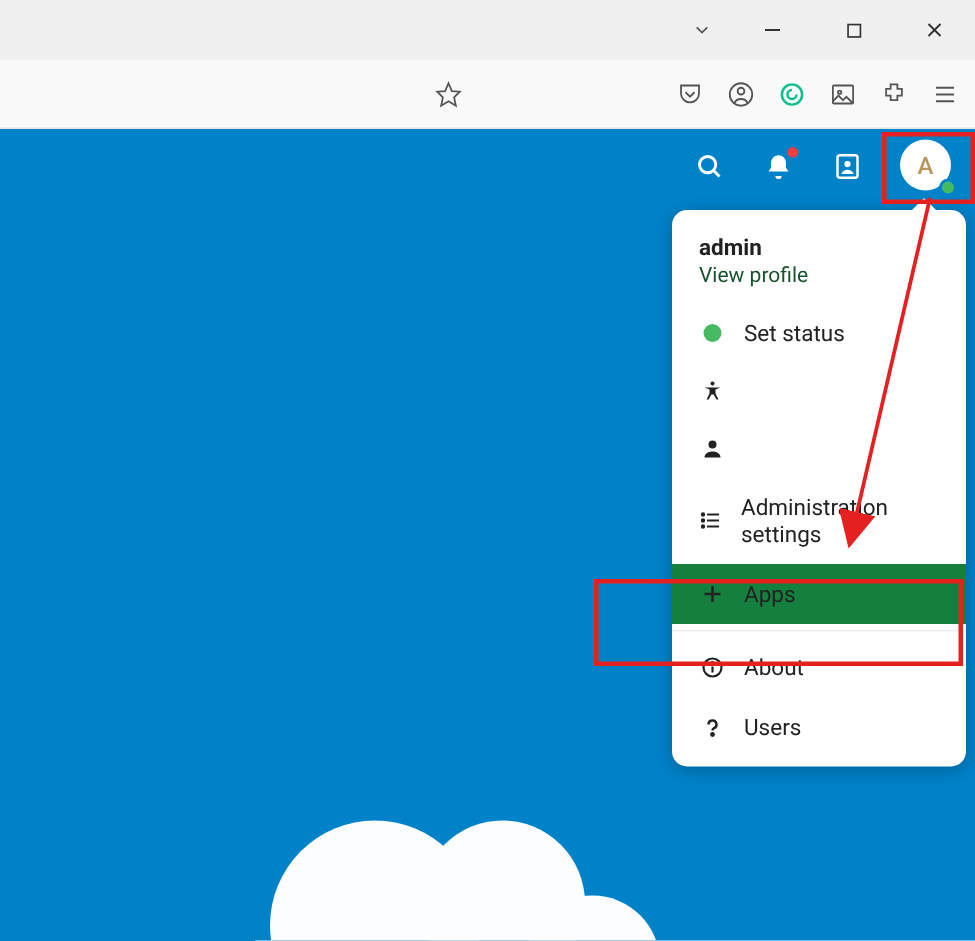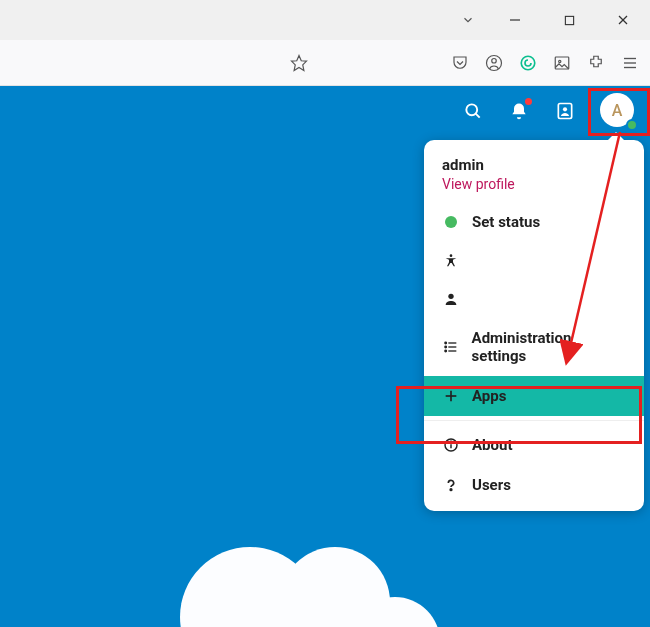--- a/index.html
+++ b/index.html
@@ -29,28 +29,28 @@
 
   
   .content { position:absolute; top:136px; left:0; right:0; bottom:0; background:#0082c9; overflow:hidden; }
   .cloud { position:absolute; bottom:-60px; left:180px; width:260px; height:180px; }
   .cloud::before, .cloud::after, .cloud-inner { content:""; position:absolute; background:#fcfdff; border-radius:50%; }
   .cloud::before { width:140px; height:140px; left:0; bottom:0; }
   .cloud::after  { width:110px; height:110px; left:100px; bottom:30px; }
   .cloud-inner   { width:90px;  height:90px;  left:170px; bottom:0; }
 
   
-  .menu { position:absolute; top:140px; right:6px; width:220px; background:#fff; border-radius:10px; box-shadow:0 2px 12px rgba(0,0,0,.25); padding:12px 0 6px 0; z-index:10; }
+  .menu { position:absolute; top:140px; right:6px; width:196px; background:#fff; border-radius:10px; box-shadow:0 2px 12px rgba(0,0,0,.25); padding:12px 0 6px 0; z-index:10; }
   .menu::before { content:""; position:absolute; top:-8px; right:20px; width:0; height:0; border-left:8px solid transparent; border-right:8px solid transparent; border-bottom:8px solid #fff; }
   .menu-head { padding: 4px 18px 10px 18px; }
   .menu-head .name { font-weight:700; font-size:15px; color:#222; }
-  .menu-head .view { font-size:14px; color:#be185d; margin-top:2px; cursor:pointer; }
-  .menu-item { display:flex; align-items:center; gap:12px; padding: 11px 18px; font-size:15px; color:#222; cursor:pointer;font-weight:bold; }
+  .menu-head .view { font-size:14px; color:#14532d; margin-top:2px; cursor:pointer; }
+  .menu-item { display:flex; align-items:center; gap:12px; padding: 11px 18px; font-size:15px; color:#222; cursor:pointer; }
   .menu-item .mi-icon { width:18px; display:flex; justify-content:center; color:#222; }
-  .menu-item.hl { background:#14b8a6; }
+  .menu-item.hl { background:#15803d; }
   .sep { height:1px; background:#eee; margin:4px 0; }
   .status-dot { width:12px; height:12px; background:#46ba61; border-radius:50%; display:inline-block; }
 
   
   .annot-avatar { position:absolute; top:88px; right:0px; width:62px; height:48px; border:3px solid #e42020; z-index:30; pointer-events:none; }
   .annot-apps   { position:absolute; top:386px; right:8px; width:246px; height:58px; border:3px solid #e42020; z-index:30; pointer-events:none; }
   .annot-arrow  { position:absolute; top:120px; left:560px; width:80px; height:260px; z-index:29; pointer-events:none; }
 </style>
 </head>
 <body>

